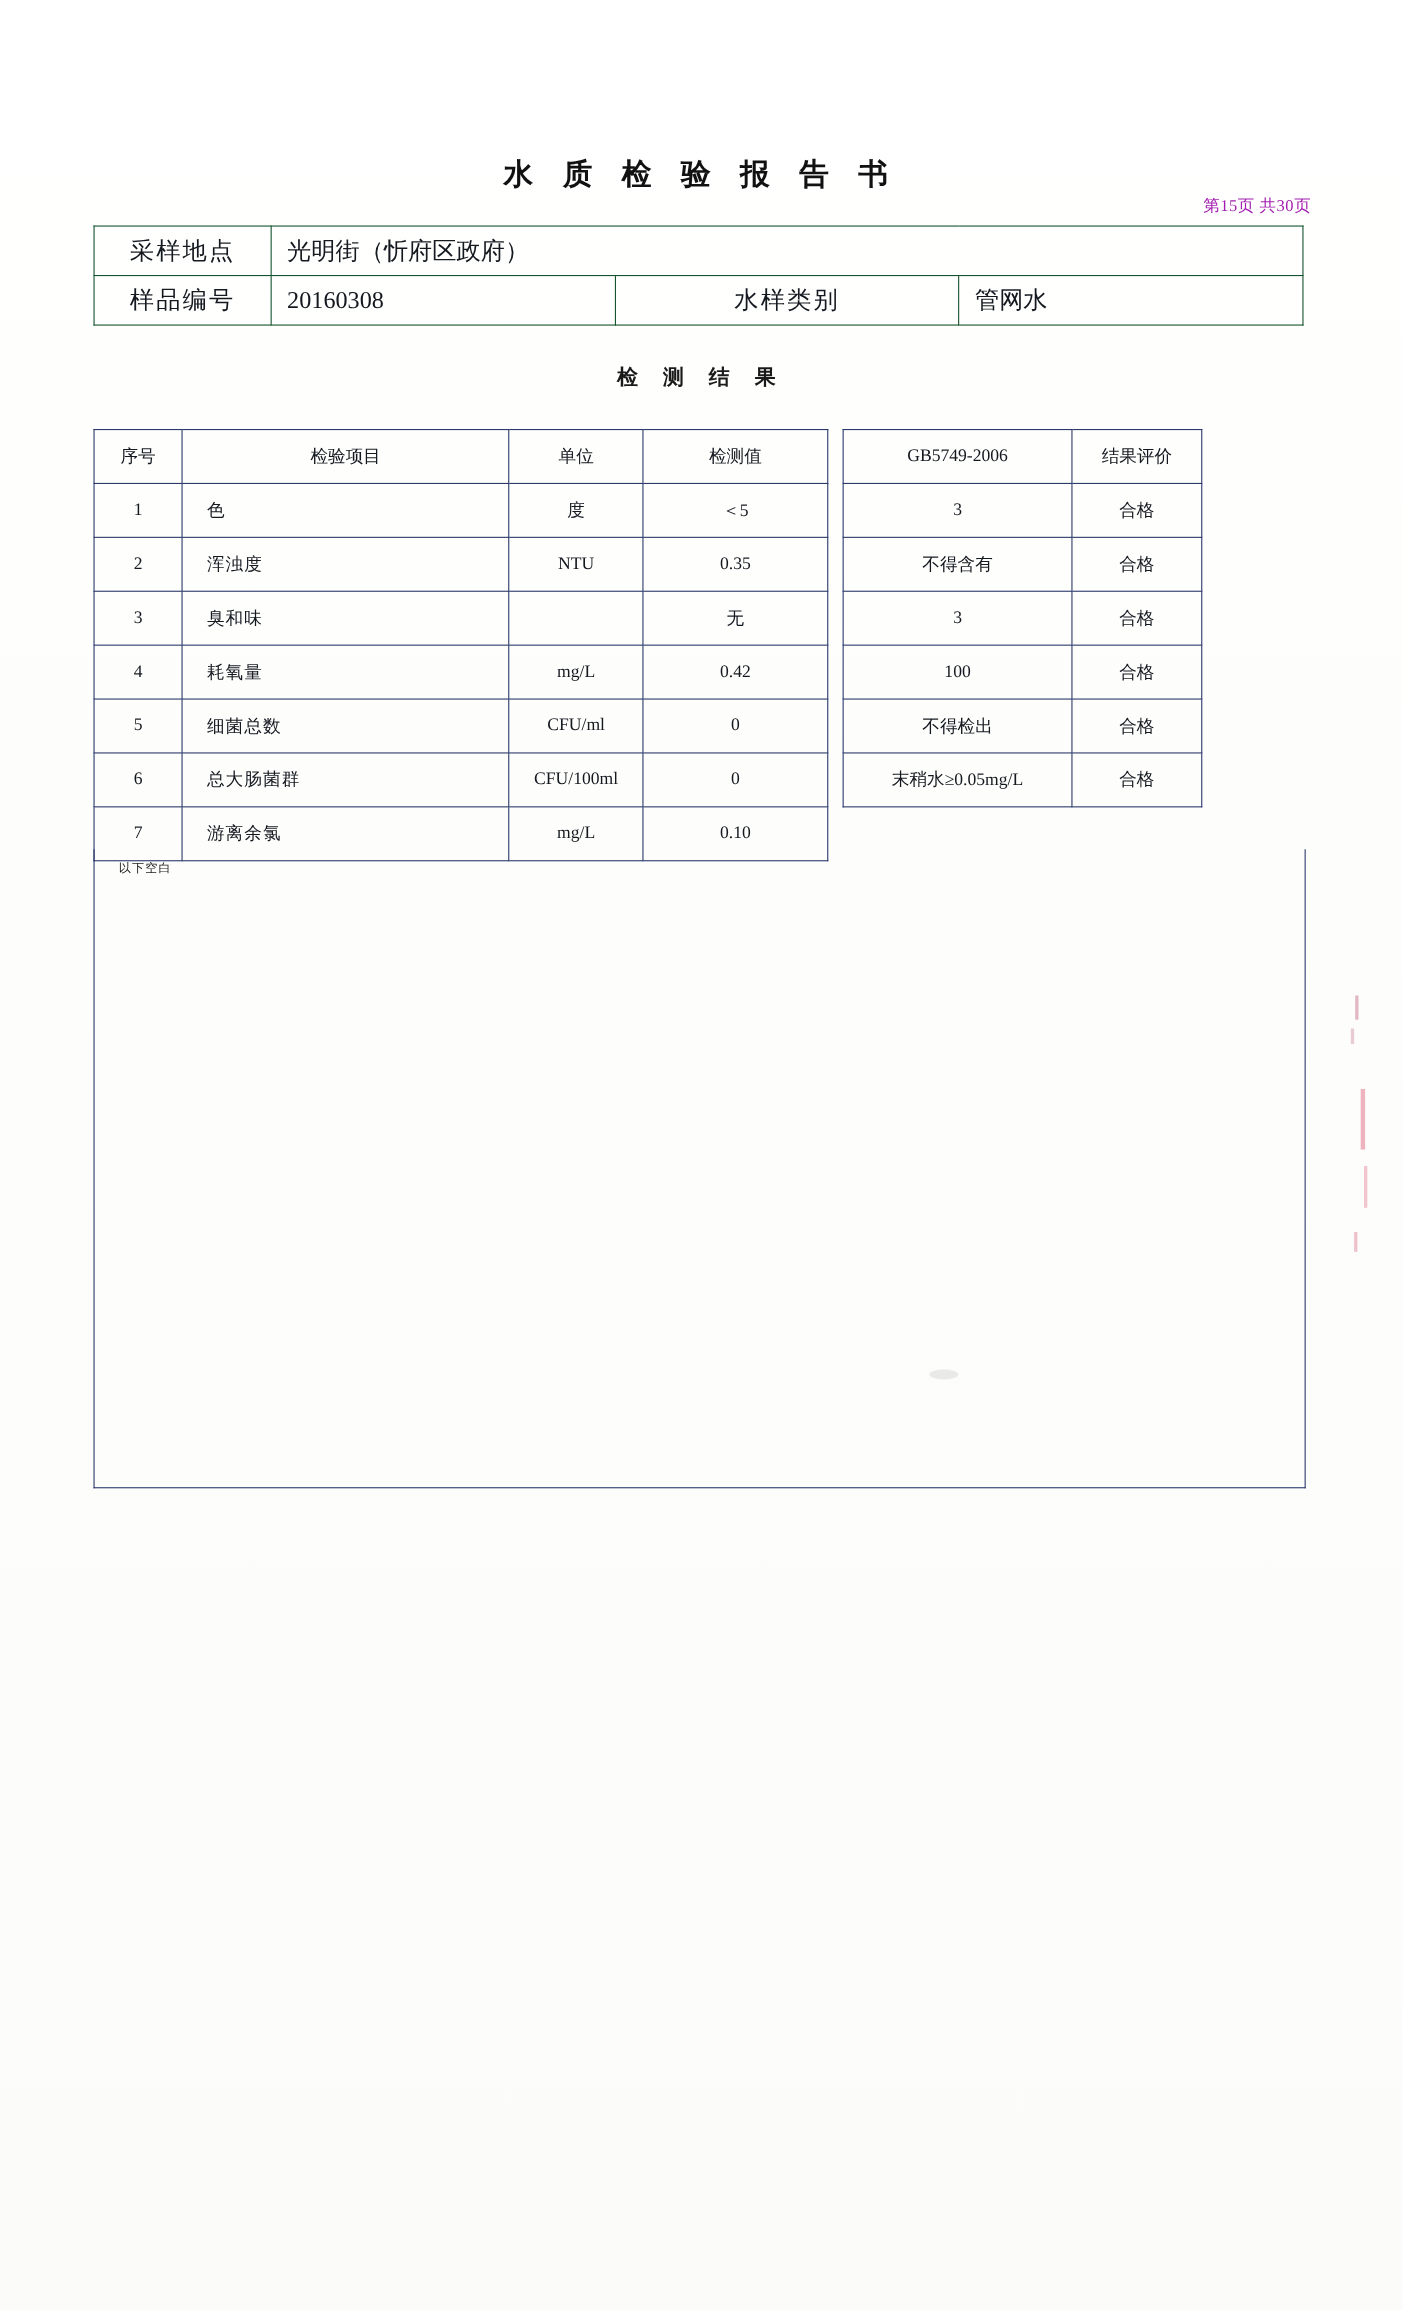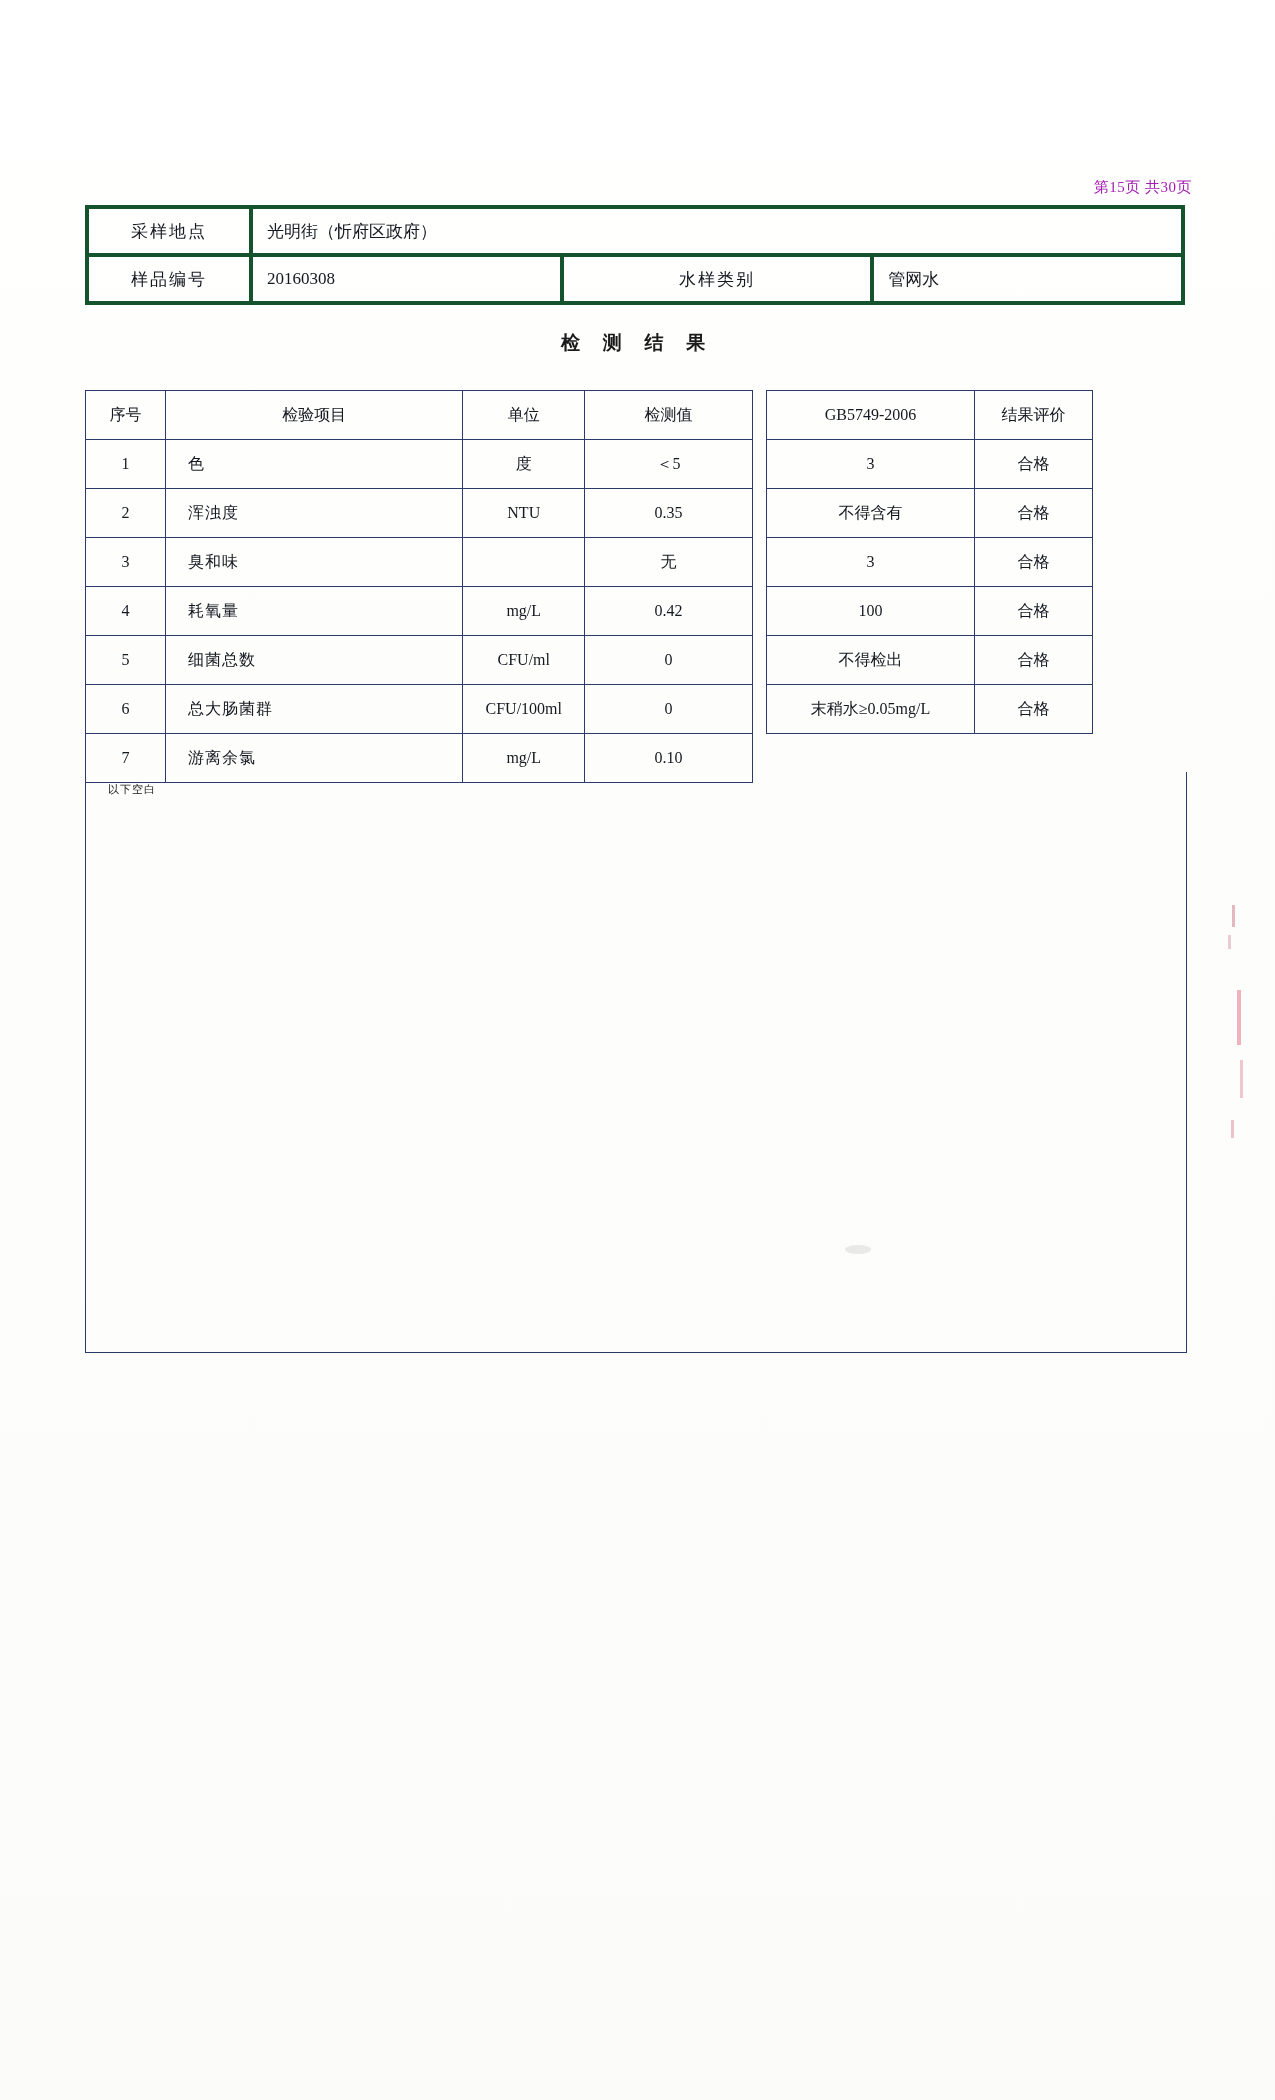--- a/index.html
+++ b/index.html
@@ -56,23 +56,23 @@
   
   .info-table {
     position: absolute;
     left: 85px;
     top: 205px;
     width: 1100px;
     border-collapse: collapse;
     table-layout: fixed;
   }
   .info-table td {
-    border: 4px solid #14532d;
+    border: 1px solid #14532d;
     height: 44px;
-    font-size: 17px;
+    font-size: 22px;
     padding: 0 0 0 14px;
     vertical-align: middle;
     color: #14181f;
   }
   .info-table td.label {
     text-align: center;
     padding: 0;
     letter-spacing: 2px;
   }
   .col-label { width: 160px; }
@@ -168,20 +168,21 @@
     opacity: .6;
     border-radius: 50%;
   }
 </style>
 </head>
 <body>
 
 <div class="page">
   <div class="scan-tint"></div>
 
+  <div class="doc-title">水 质 检 验 报 告 书</div>
   <div class="page-number">第15页  共30页</div>
 
   <table class="info-table">
     <tbody>
       <tr>
         <td class="label col-label">采样地点</td>
         <td colspan="3">光明街（忻府区政府）</td>
       </tr>
       <tr>
         <td class="label col-label">样品编号</td>

